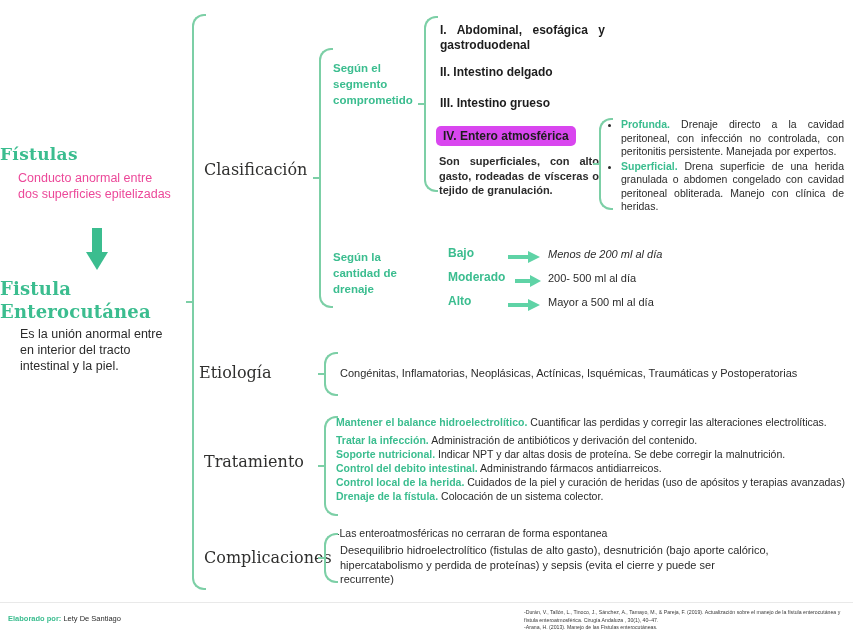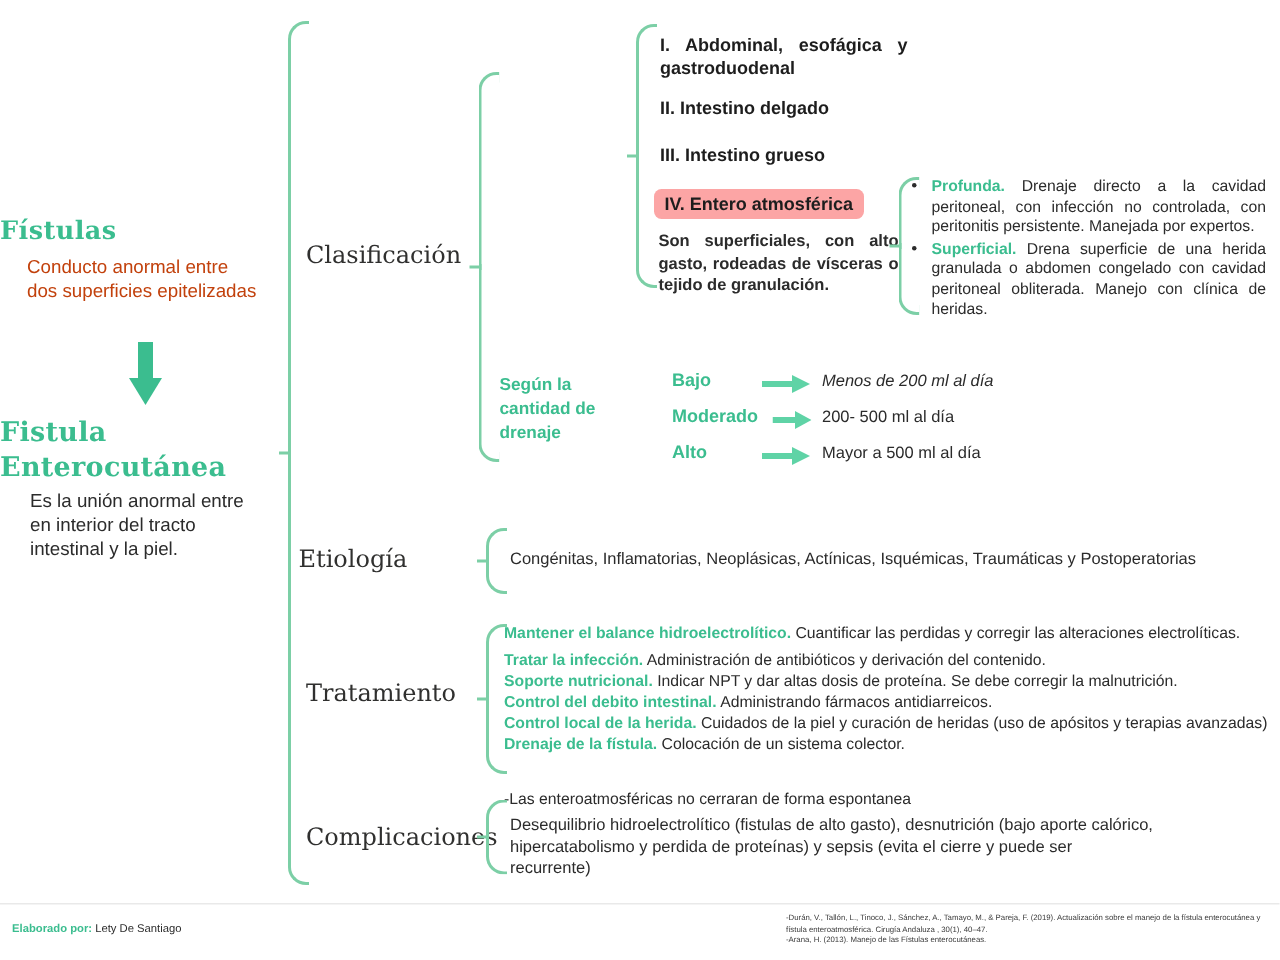--- a/index.html
+++ b/index.html
@@ -52,21 +52,21 @@
     font-size: 17px;
     font-weight: bold;
     color: #3bbd8f;
     letter-spacing: .3px;
   }
   .desc-fistulas {
     position: absolute;
     left: 18px; top: 170px; width: 156px;
     font-size: 12.5px;
     line-height: 16px;
-    color: #c2410c;
+    color: #ec4899;
   }
 
   .arrow-down {
     position: absolute;
     left: 86px; top: 228px;
     width: 18px;
   }
 
   .title-enterocutanea {
     position: absolute;
@@ -118,21 +118,21 @@
     position: absolute;
     font-size: 12px;
     font-weight: bold;
     color: #1d1d1d;
     line-height: 15px;
   }
   .roman-item.justify { text-align: justify; }
 
   .highlight-chip {
     position: absolute;
-    background: #fca5a5;
+    background: #d946ef;
     border-radius: 5px;
     padding: 3px 7px 3px 7px;
     font-size: 12px;
     font-weight: bold;
     color: #1d1d1d;
     white-space: nowrap;
   }
 
   ul.bullets {
     position: absolute;
@@ -221,20 +221,25 @@
 
   <div class="branch-label" style="left:204px; top:160px;">Clasificación</div>
   <div class="branch-label" style="left:199px; top:363px;">Etiología</div>
   <div class="branch-label" style="left:204px; top:452px;">Tratamiento</div>
   <div class="branch-label" style="left:204px; top:548px;">Complicaciones</div>
 
   <div class="brace-l" style="left:313px; top:48px; height:260px;">
     <span class="tip"></span>
   </div>
 
+  <div class="sub-label" style="left:333px; top:60px; width:86px;">
+    <div>Según el</div>
+    <div>segmento</div>
+    <div>comprometido</div>
+  </div>
 
   <div class="brace-l" style="left:418px; top:16px; height:176px;">
     <span class="tip"></span>
   </div>
 
   <div class="roman-item justify" style="left:440px; top:23px; width:165px;">I.  Abdominal,  esofágica  y gastroduodenal</div>
   <div class="roman-item" style="left:440px; top:65px; width:180px;">II. Intestino delgado</div>
   <div class="roman-item" style="left:440px; top:96px; width:180px;">III. Intestino grueso</div>
 
   <div class="highlight-chip" style="left:436px; top:126px;">IV. Entero atmosférica</div>

